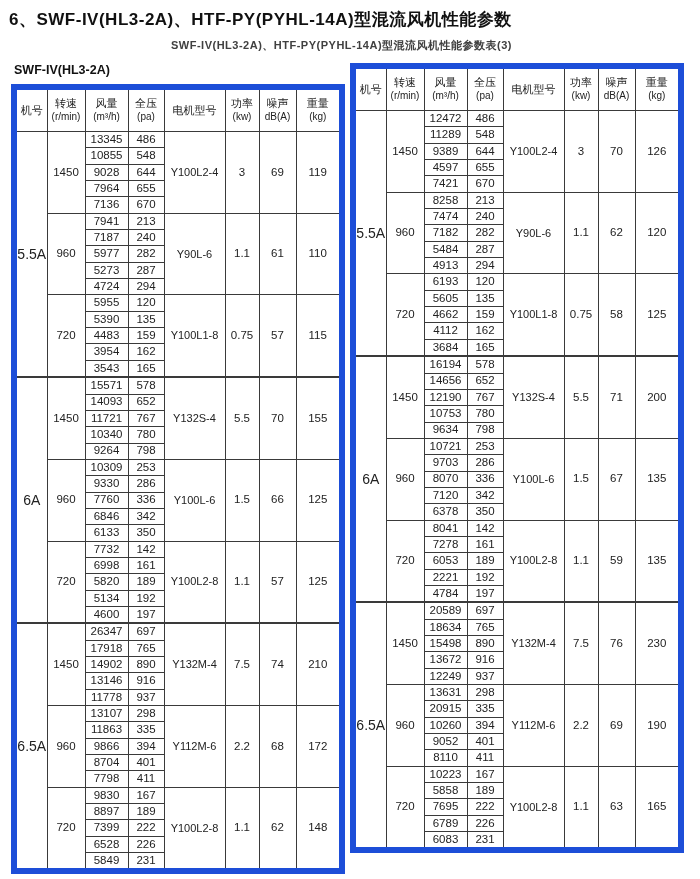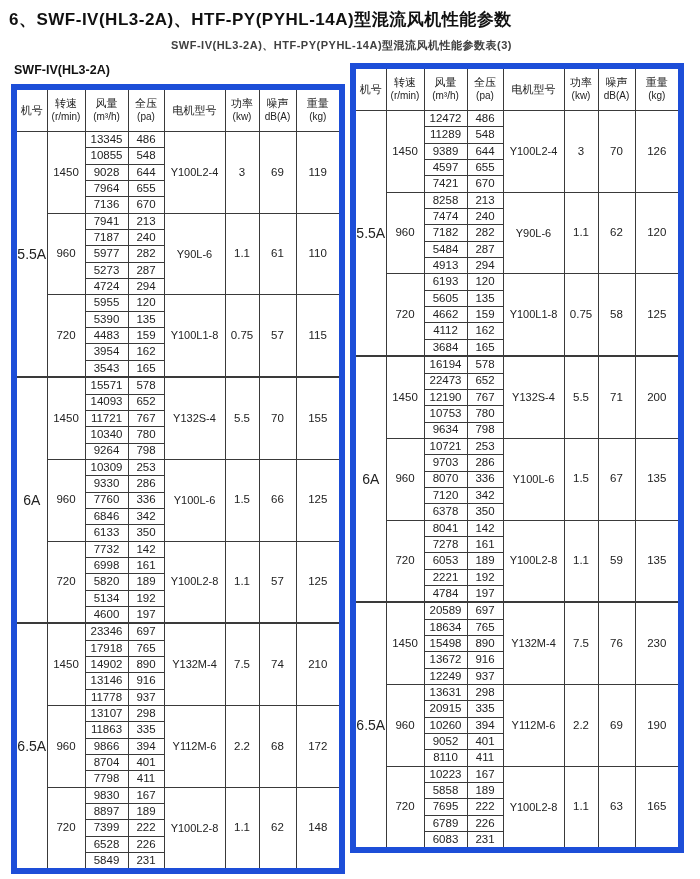--- a/index.html
+++ b/index.html
@@ -269,21 +269,21 @@
               <td>5134</td>
               <td>192</td>
             </tr>
             <tr>
               <td>4600</td>
               <td>197</td>
             </tr>
             <tr class="group-start">
               <td class="machine" rowspan="15">6.5A</td>
               <td rowspan="5">1450</td>
-              <td>23346</td>
+              <td>26347</td>
               <td>697</td>
               <td class="motor" rowspan="5">Y132M-4</td>
               <td rowspan="5">7.5</td>
               <td rowspan="5">74</td>
               <td rowspan="5">210</td>
             </tr>
             <tr>
               <td>17918</td>
               <td>765</td>
             </tr>
@@ -479,21 +479,21 @@
               <td class="machine" rowspan="15">6A</td>
               <td rowspan="5">1450</td>
               <td>16194</td>
               <td>578</td>
               <td class="motor" rowspan="5">Y132S-4</td>
               <td rowspan="5">5.5</td>
               <td rowspan="5">71</td>
               <td rowspan="5">200</td>
             </tr>
             <tr>
-              <td>22473</td>
+              <td>14656</td>
               <td>652</td>
             </tr>
             <tr>
               <td>12190</td>
               <td>767</td>
             </tr>
             <tr>
               <td>10753</td>
               <td>780</td>
             </tr>

